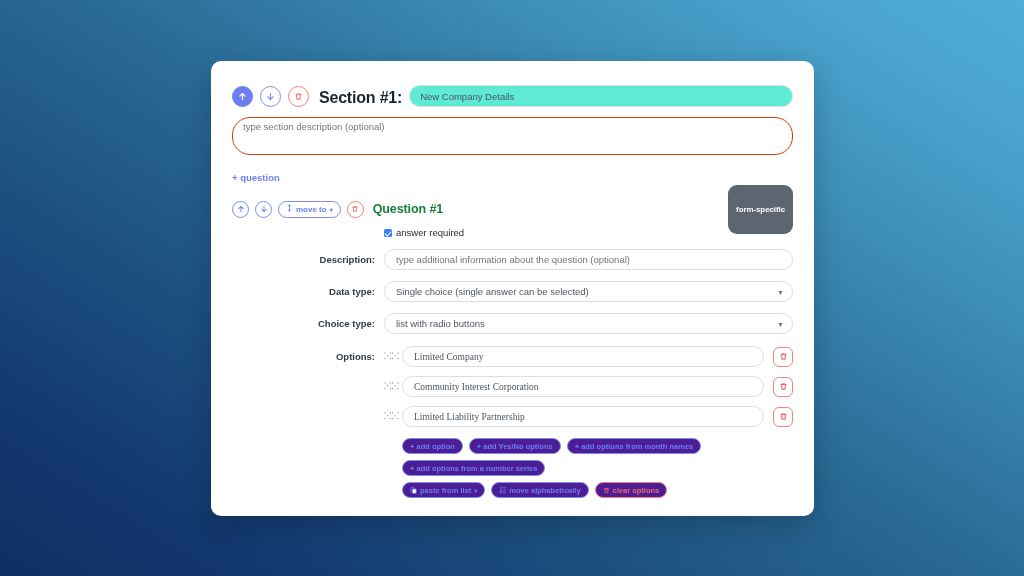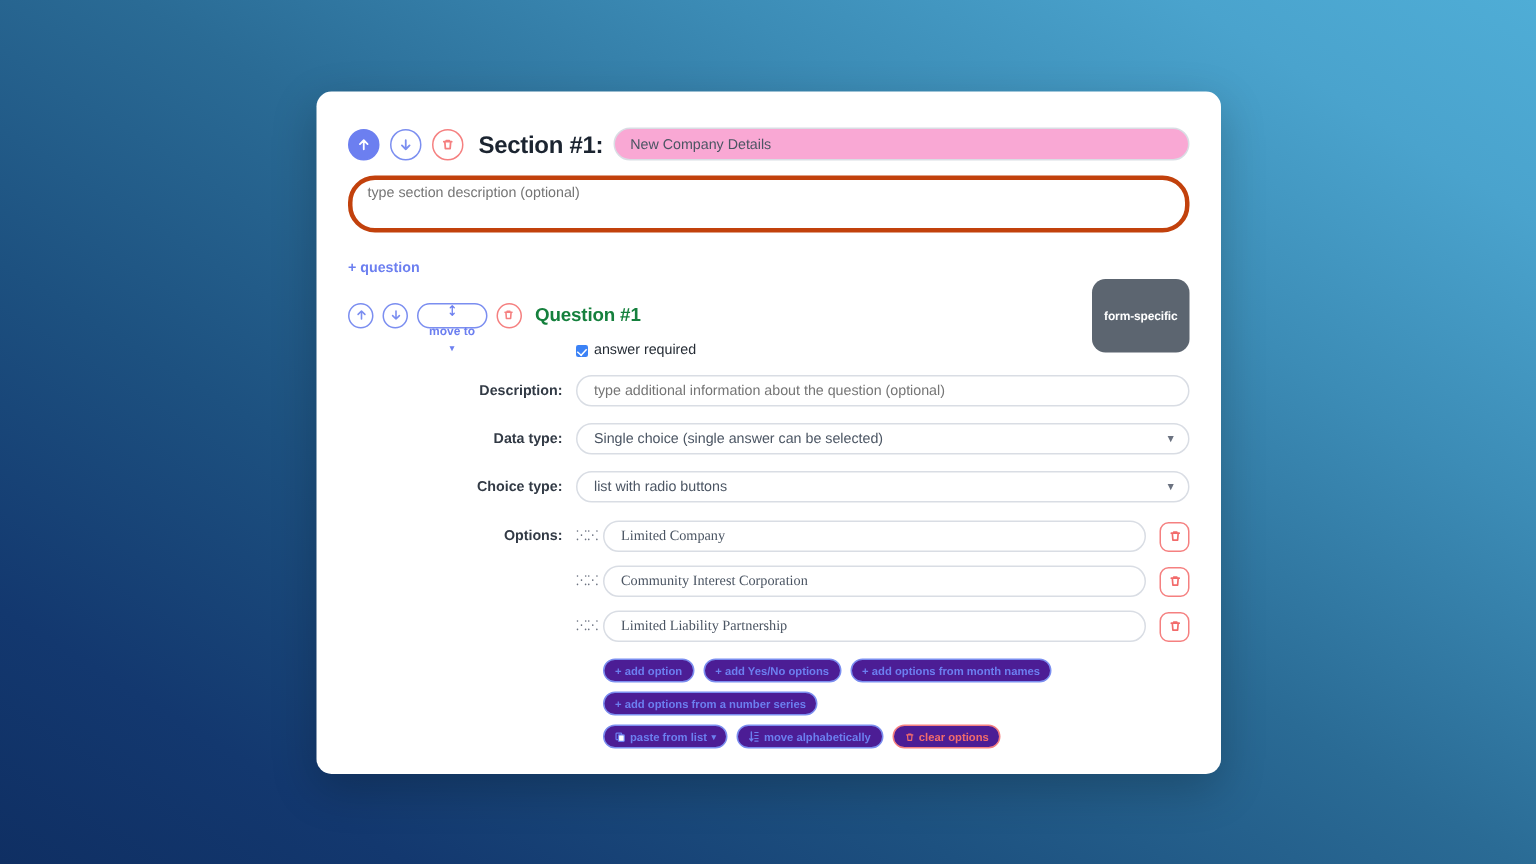--- a/index.html
+++ b/index.html
@@ -70,36 +70,36 @@
     color: #1b2430;
     margin-left: 3px;
     white-space: nowrap;
     letter-spacing: -.2px;
   }
   .inp {
     flex: 1 1 auto;
     height: 22px;
     border: 1px solid #d9dde4;
     border-radius: 11px;
-    background: #f9a8d4;
+    background: #5eead4;
     font-size: 9.5px;
     color: #4b5563;
     padding: 0 10px;
     display: flex;
     align-items: center;
     font-family: "Liberation Sans", sans-serif;
     outline: none;
     min-width: 0;
   }
 
   .textarea {
     margin-top: 10px;
     width: 100%;
     height: 38px;
-    border: 3px solid #c2410c;
+    border: 1px solid #c2410c;
     border-radius: 18px;
     background: #fff;
     font-size: 9.5px;
     color: #9aa2ae;
     padding: 3px 10px;
     font-family: "Liberation Sans", sans-serif;
     resize: none;
     outline: none;
   }
 
@@ -128,21 +128,20 @@
     color: #6c7ff0;
     font-size: 8px;
     font-weight: 700;
     display: inline-flex;
     align-items: center;
     gap: 3px;
     padding: 0 7px;
     background: #fff;
     cursor: pointer;
     white-space: nowrap;
-    flex-direction: column;
   }
   .q-title {
     font-size: 12.5px;
     font-weight: 700;
     color: #15803d;
     margin-left: 3px;
     letter-spacing: -.1px;
   }
   .badge {
     position: absolute;

